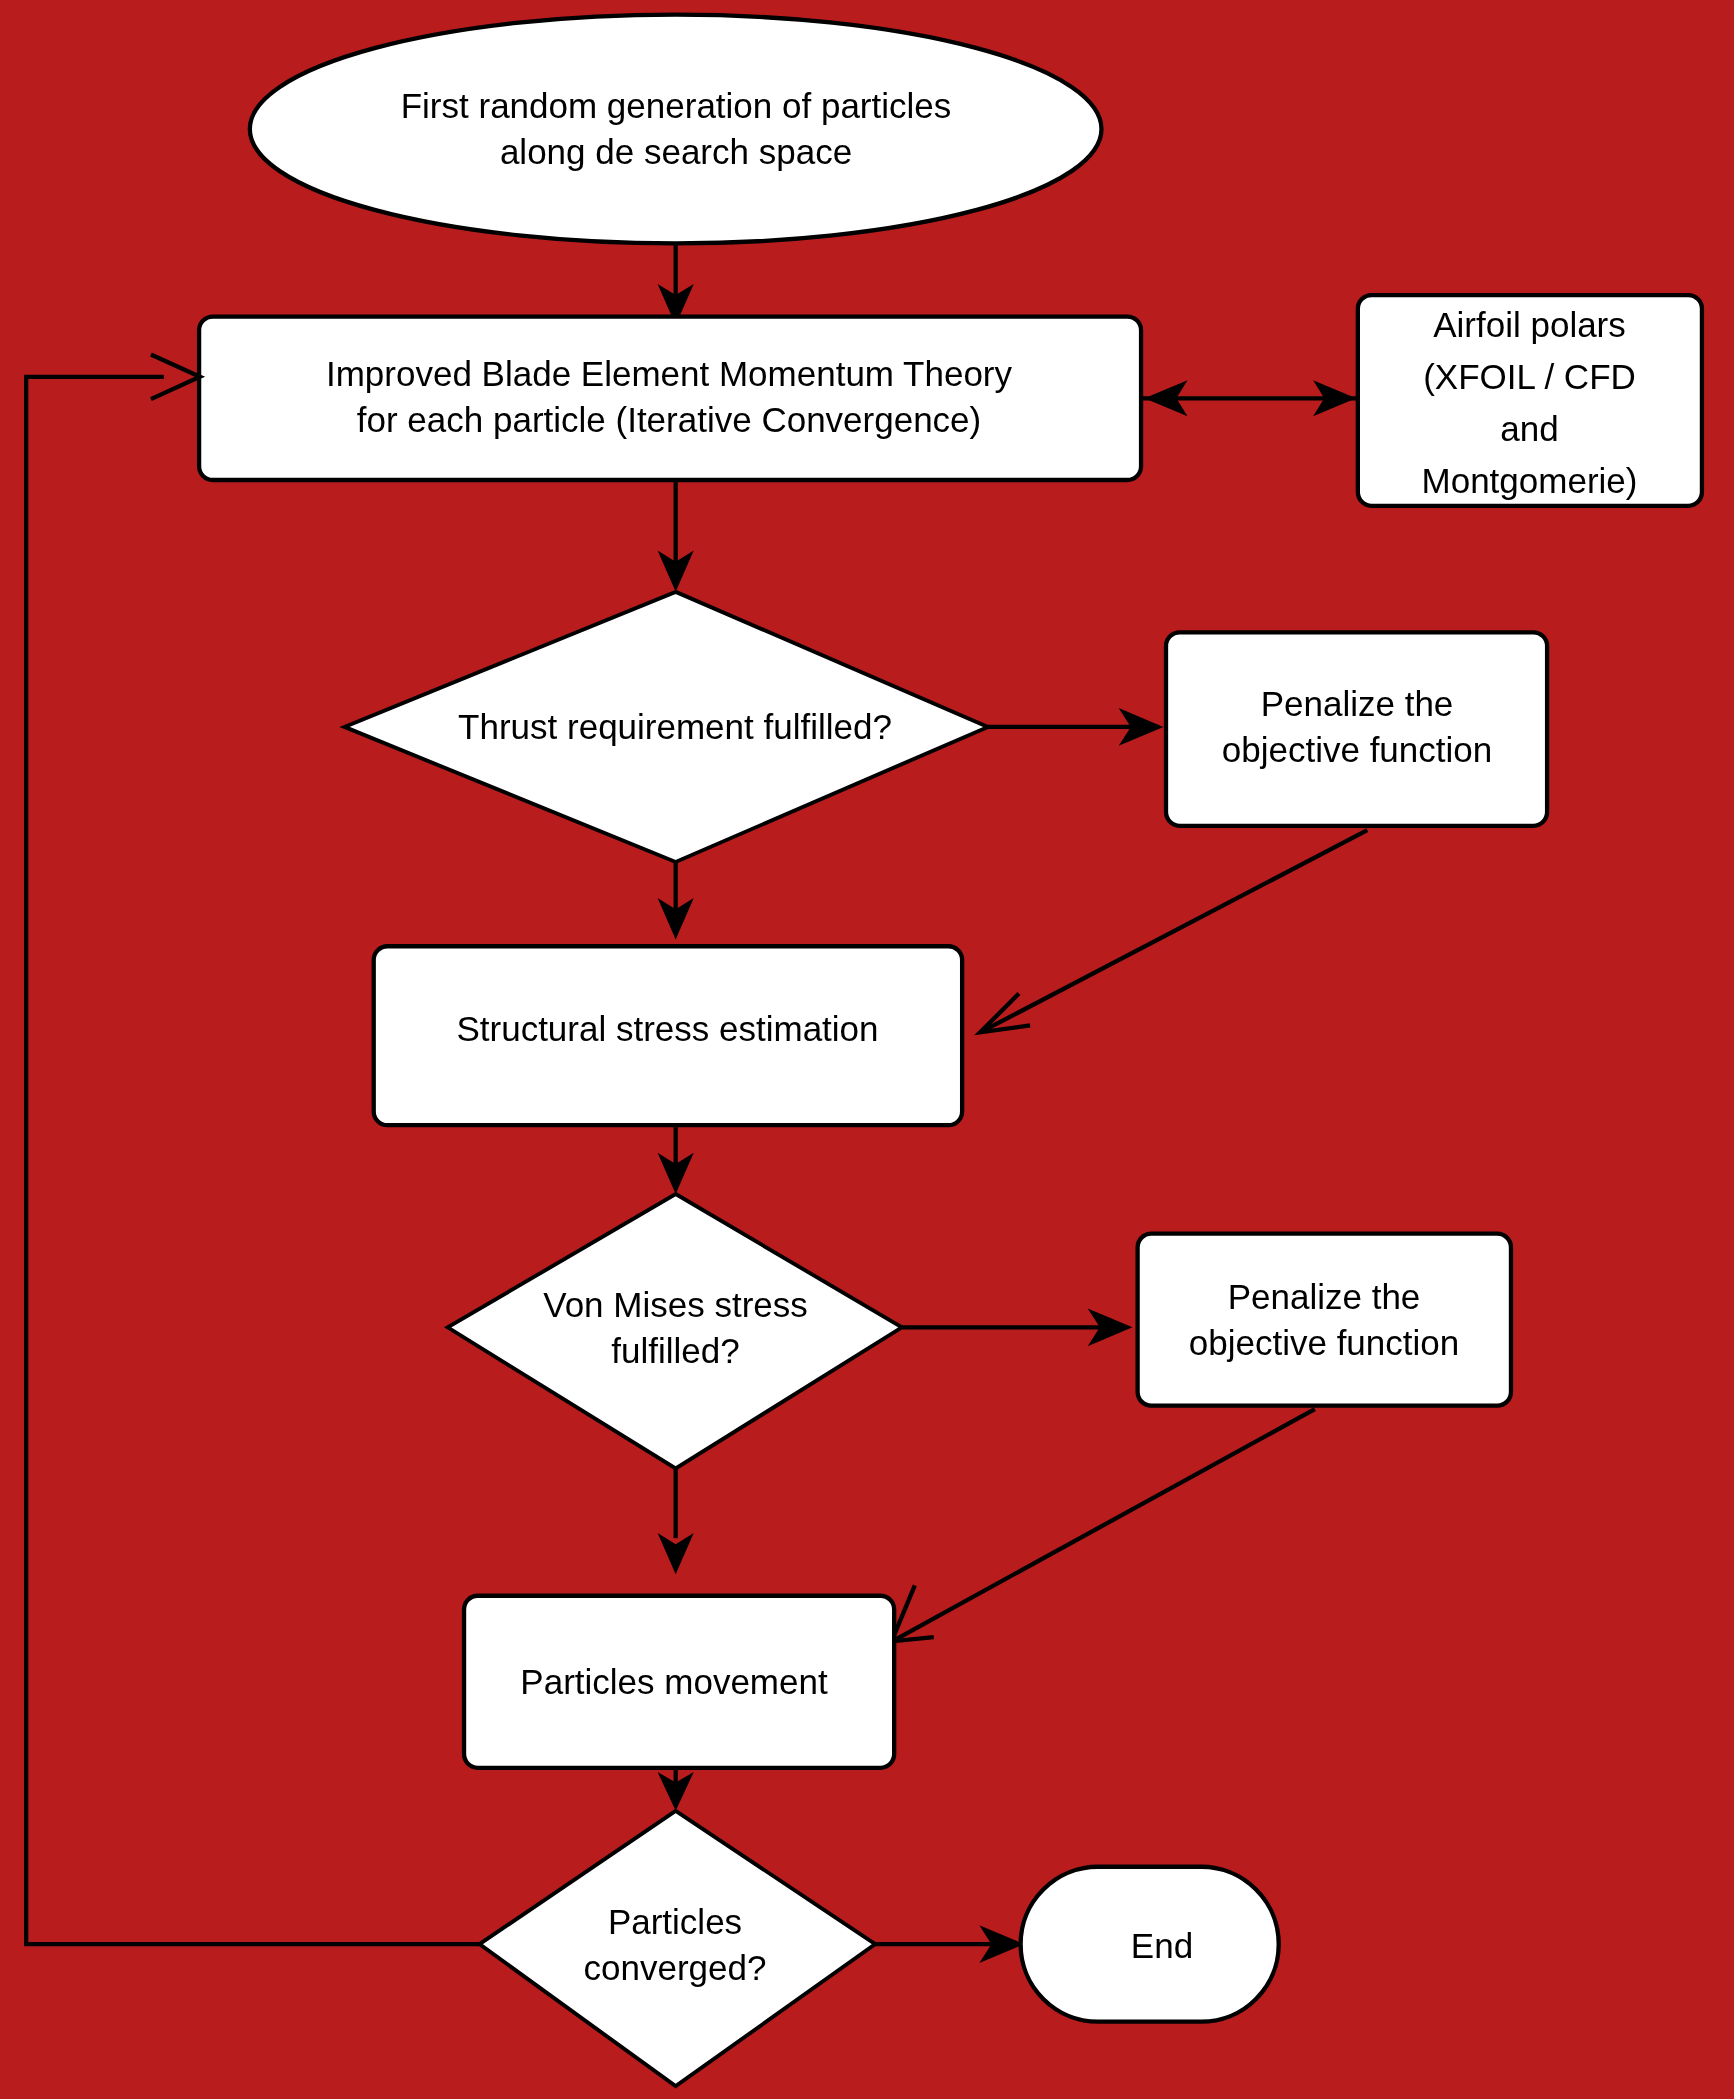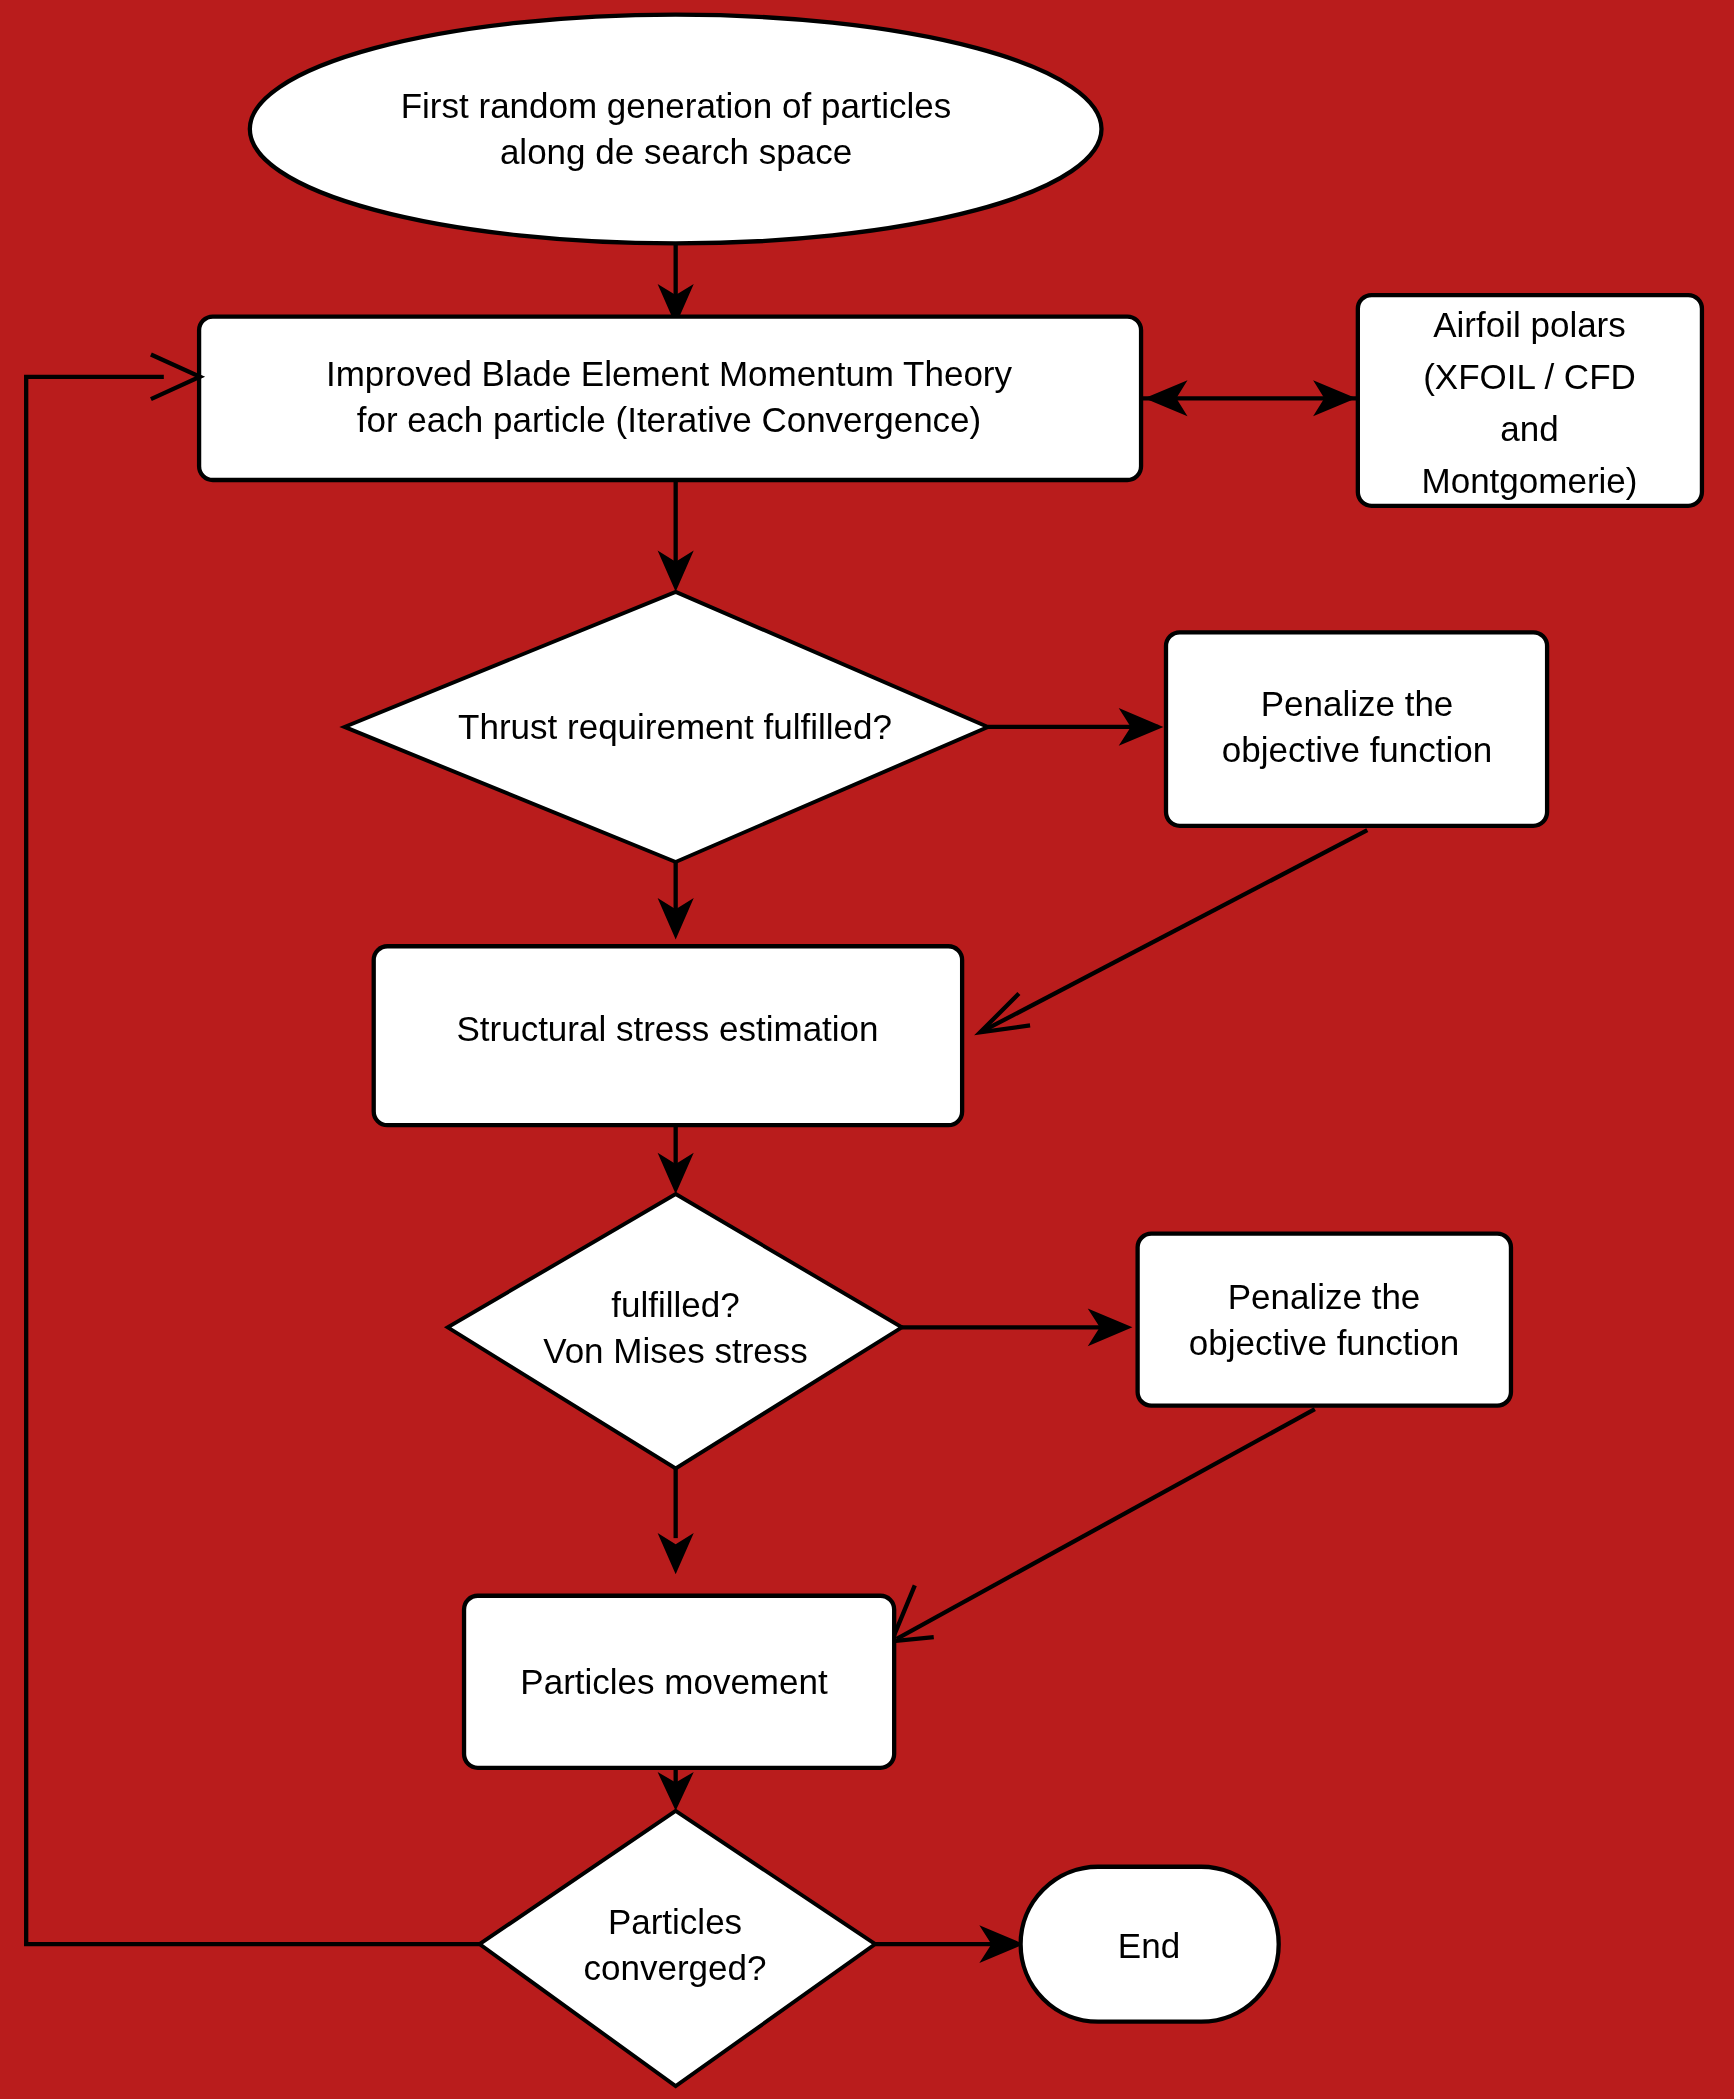--- a/index.html
+++ b/index.html
@@ -162,36 +162,36 @@
   <div class="nodetext two-line" style="left:1160px; top:681px; width:394px;">
     <div>Penalize the</div>
     <div>objective function</div>
   </div>
 
   <div class="nodetext" style="left:373px; top:1006px; width:589px;">
     <div>Structural stress estimation</div>
   </div>
 
   <div class="nodetext two-line" style="left:452px; top:1282px; width:447px;">
+    <div>Von Mises stress</div>
     <div>fulfilled?</div>
-    <div>Von Mises stress</div>
   </div>
 
   <div class="nodetext two-line" style="left:1134px; top:1274px; width:380px;">
     <div>Penalize the</div>
     <div>objective function</div>
   </div>
 
   <div class="nodetext" style="left:459px; top:1659px; width:430px;">
     <div>Particles movement</div>
   </div>
 
   <div class="nodetext two-line" style="left:516px; top:1899px; width:318px;">
     <div>Particles</div>
     <div>converged?</div>
   </div>
 
-  <div class="nodetext" style="left:1020px; top:1923px; width:258px;">
+  <div class="nodetext" style="left:1020px; top:1923px; width:258px;padding-left:13px;">
     <div>End</div>
   </div>
 
 </div>
 
 
 </body></html>

